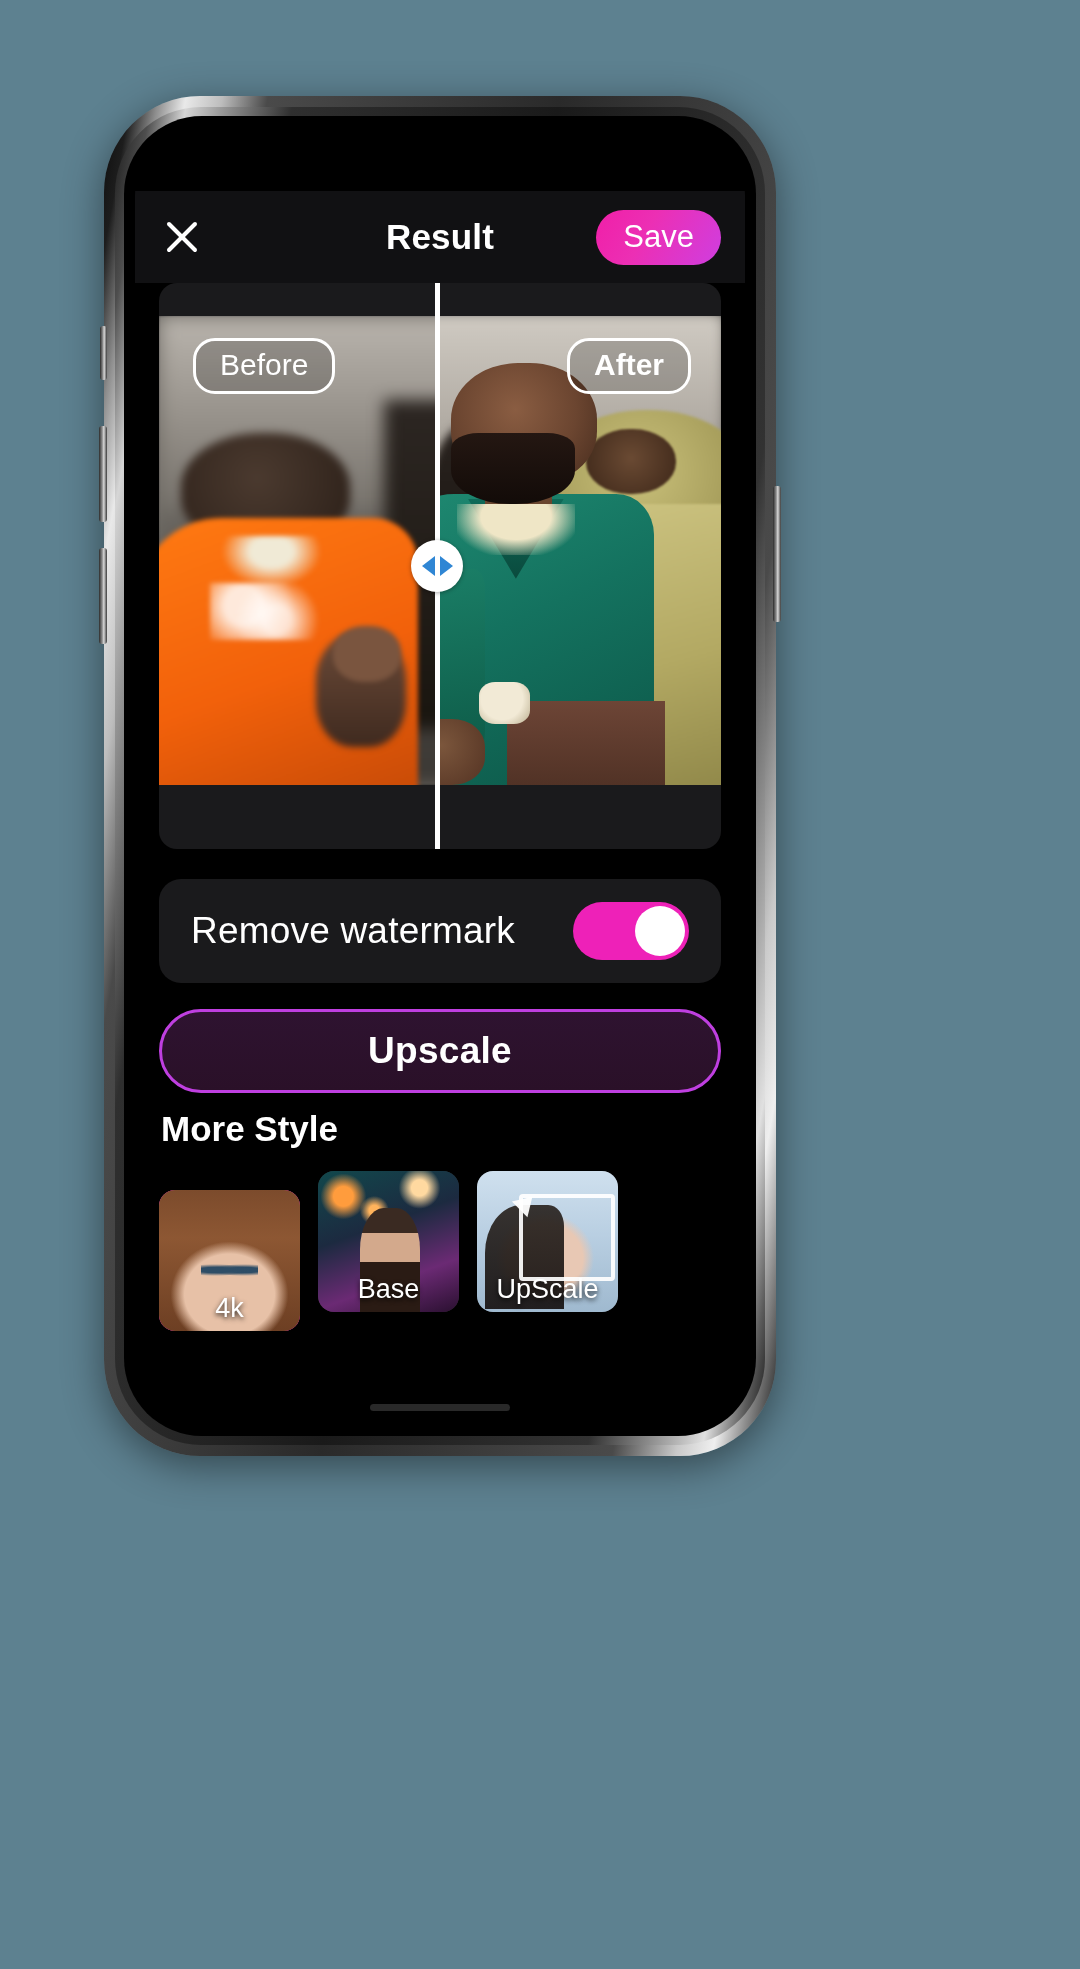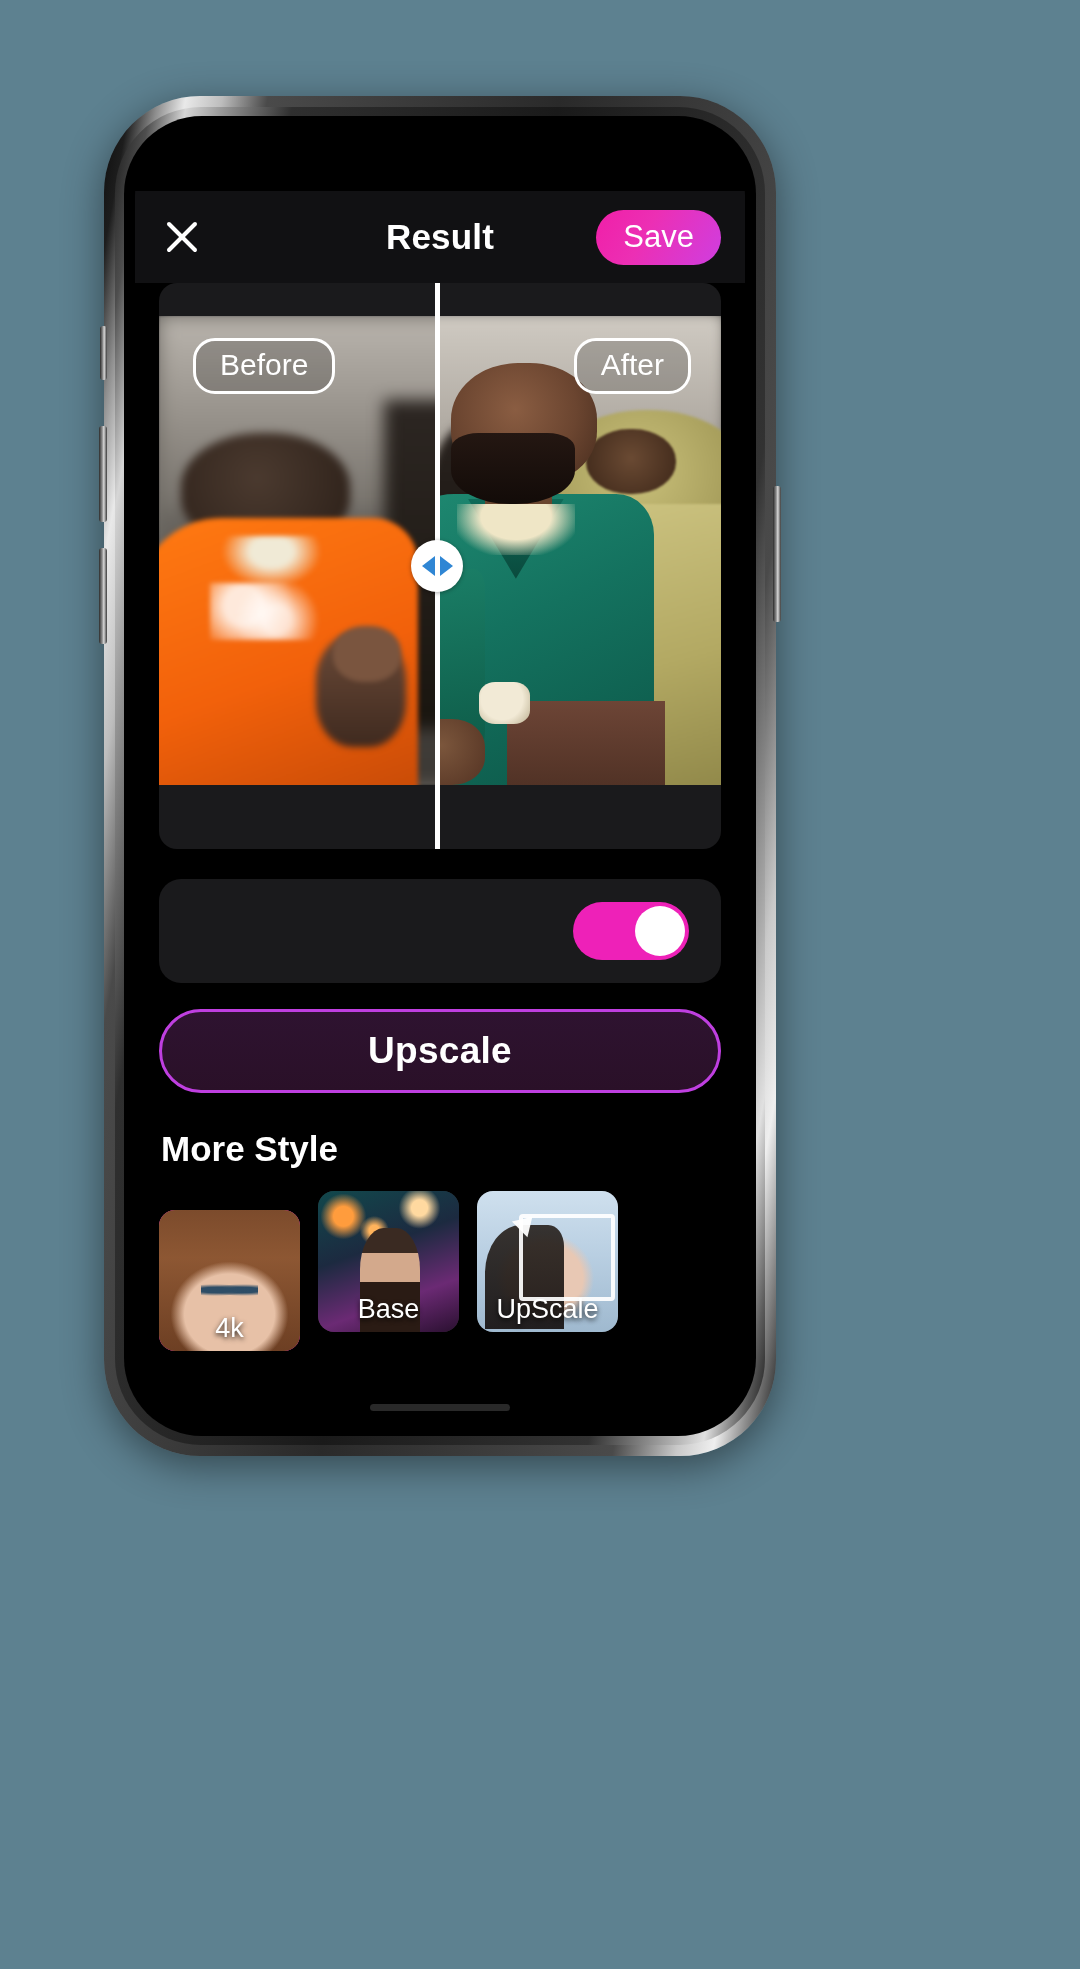--- a/index.html
+++ b/index.html
@@ -278,21 +278,21 @@
     border-radius: 22px;
     color: #fff;
     font-size: 30px;
     padding: 9px 24px 11px;
     line-height: 1;
     background: rgba(0,0,0,.18);
     z-index: 9;
     cursor: pointer;
   }
   .pill-before { left: 34px; }
-  .pill-after  { right: 30px; }
+  .pill-after  { right: 30px; font-weight: bold; }
 
   
   .wm-row {
     flex: none;
     margin: 30px 24px 0;
     height: 104px;
     background: #1a1a1c;
     border-radius: 22px;
     display: flex;
     align-items: center;
@@ -332,21 +332,21 @@
     font-weight: bold;
     cursor: pointer;
     display: flex;
     align-items: center;
     justify-content: center;
     letter-spacing: .3px;
   }
 
   .more-style-title {
     flex: none;
-    margin: 36px 0 0 26px;
+    margin: 16px 0 0 26px;
     color: #fff;
     font-size: 35px;
     font-weight: bold;
   }
 
   .style-row {
     flex: none;
     margin: 22px 0 0 24px;
     display: flex;
     gap: 18px;
@@ -501,20 +501,21 @@
 
             <div class="divider-line-ext"></div>
 
             <div class="divider-handle">
               <span class="tri-l"></span>
               <span class="tri-r"></span>
             </div>
           </div>
 
           <div class="wm-row">
+            <span class="wm-label">Remove watermark</span>
             <div class="toggle">
               <span class="knob"></span>
             </div>
           </div>
 
           <button class="upscale-btn">Upscale</button>
 
           <div class="more-style-title">More Style</div>
 
           <div class="style-row">

